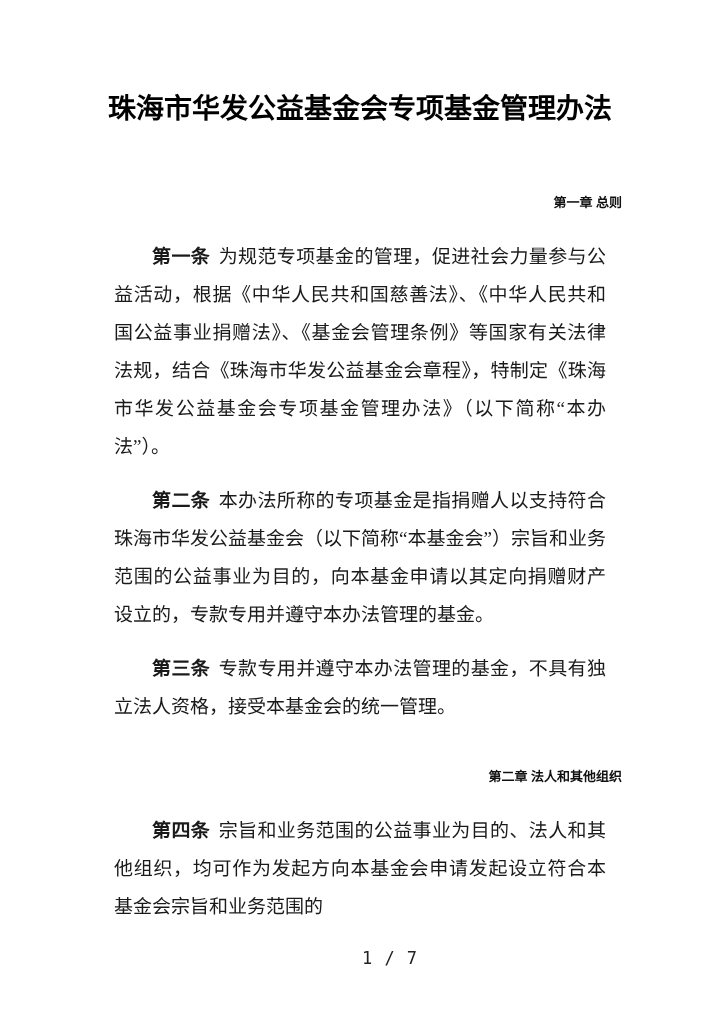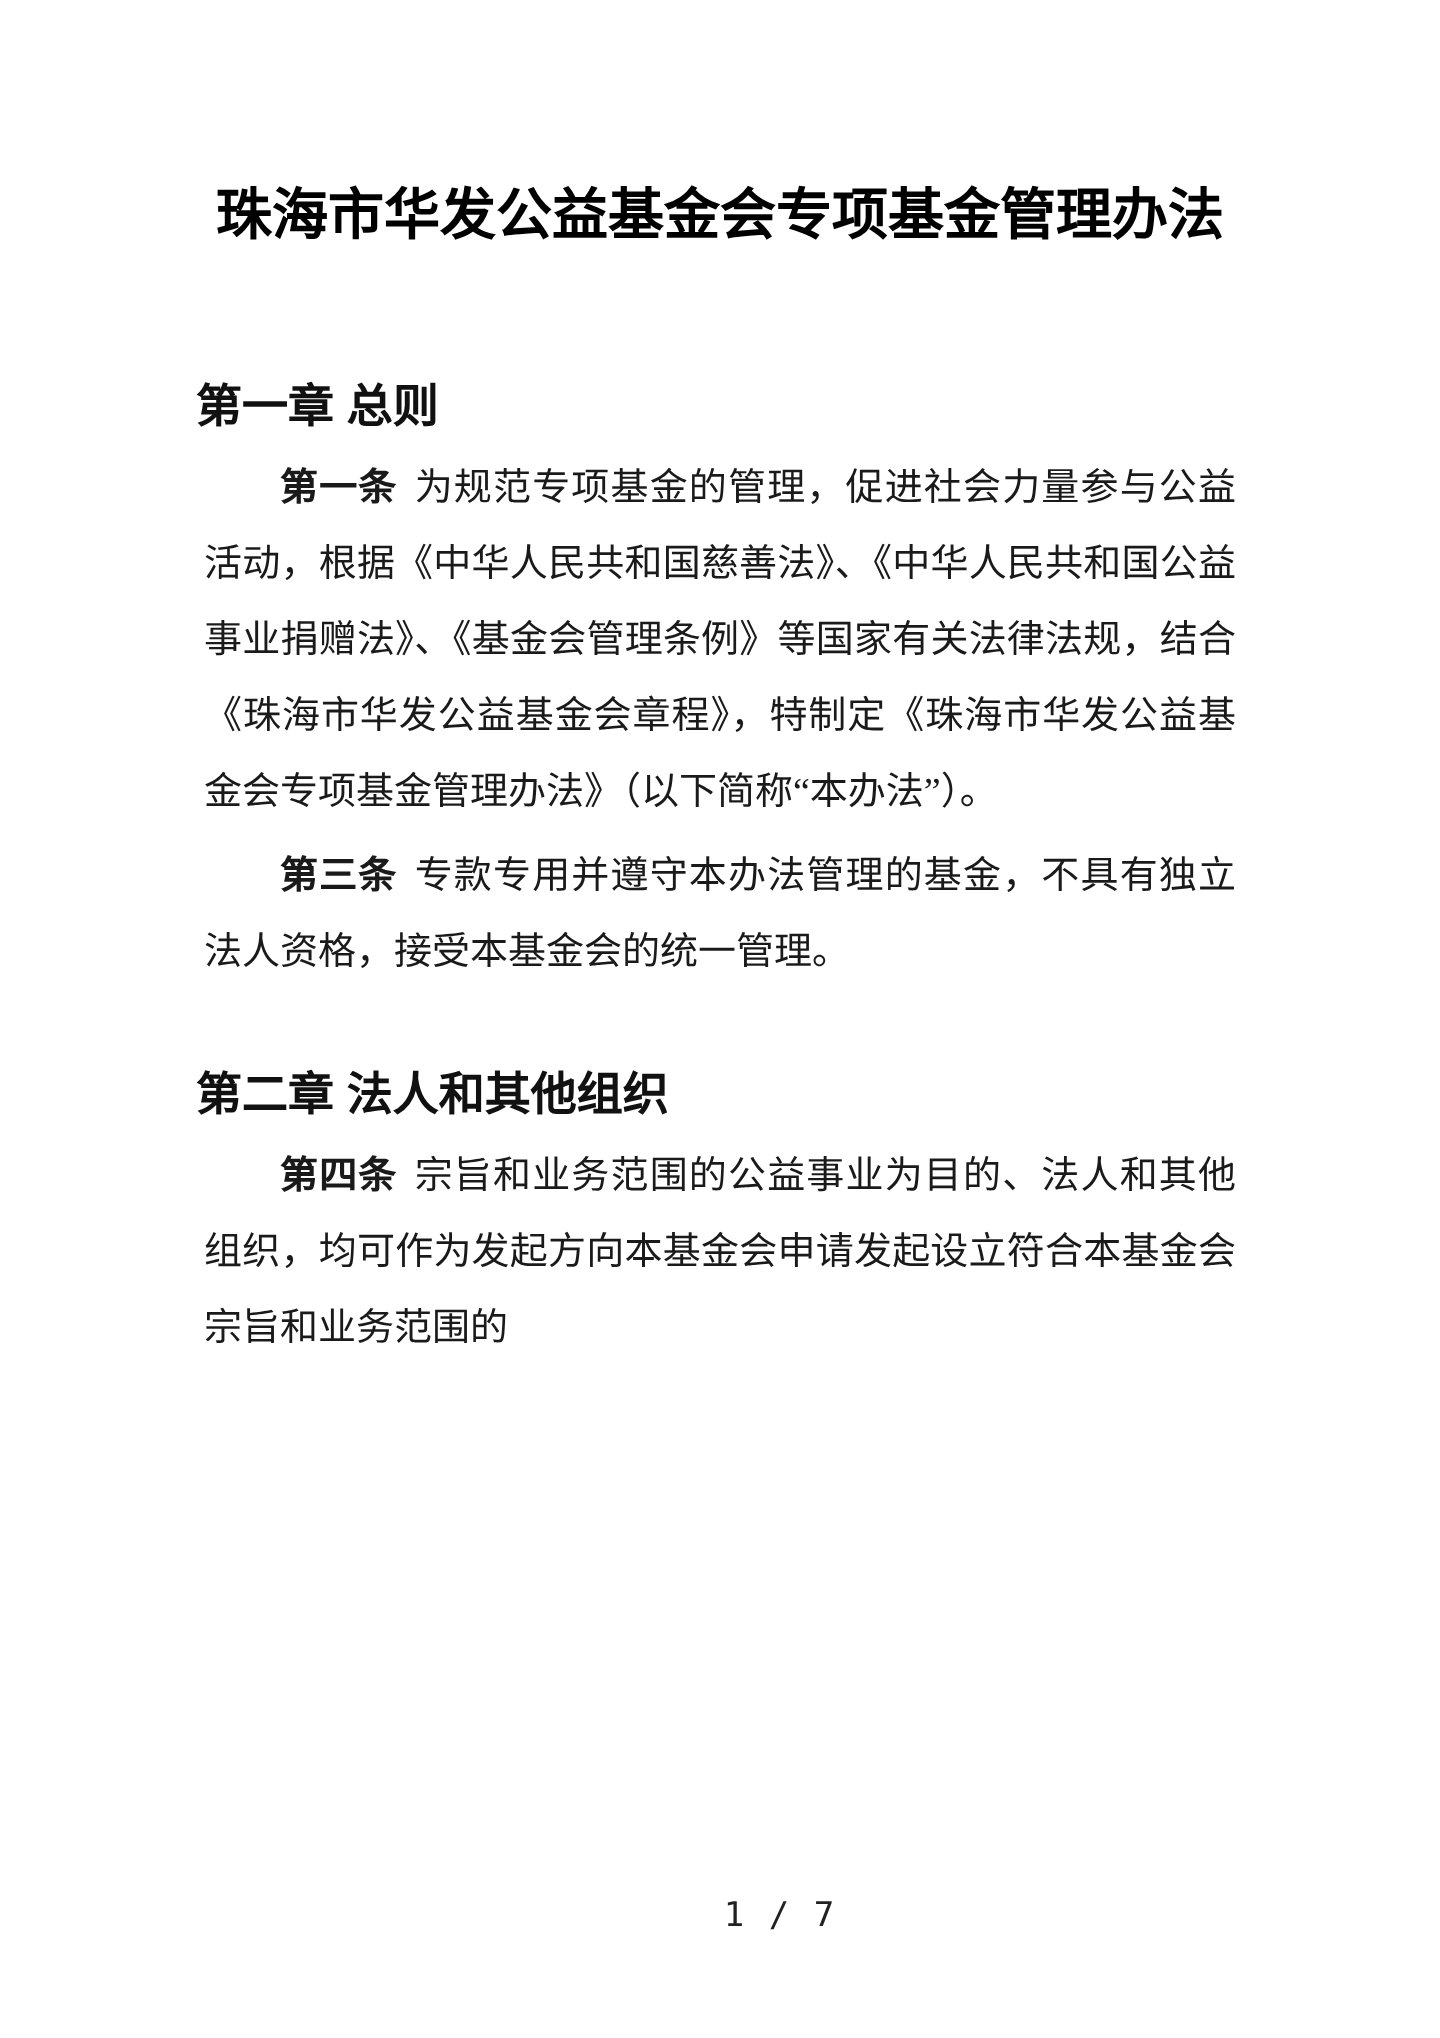--- a/index.html
+++ b/index.html
@@ -23,35 +23,35 @@
     text-align: center;
     font-family: "Liberation Serif", serif;
     font-weight: 700;
     font-size: 28px;
     line-height: 42px;
     color: #000000;
     white-space: nowrap;
   }
   .chapter-heading {
     margin: 0;
-    text-align: left;
+    text-align: right;
     font-family: "Liberation Sans", sans-serif;
     font-weight: 700;
-    font-size: 23px;
+    font-size: 13px;
     line-height: 38px;
     color: #111111;
   }
   .chapter-heading.first {
     margin-top: 54px;
   }
   .chapter-heading.second {
     margin-top: 32px;
   }
   .para {
-    margin: 4px;
+    margin: 16px;
     font-family: "Liberation Serif", serif;
     font-size: 19px;
     line-height: 38px;
     color: #1a1a1a;
     text-align: justify;
     text-justify: inter-character;
     text-indent: 2em;
   }
   .para-lead {
     font-weight: 700;
@@ -81,20 +81,23 @@
 
   <h1 class="doc-title">珠海市华发公益基金会专项基金管理办法</h1>
 
   <div>
     <h2 class="chapter-heading first">第一章 总则</h2>
 
     <p class="para">
       <span class="para-lead">第一条</span><span>为规范专项基金的管理，促进社会力量参与公益活动，根据《中华人民共和国慈善法》、《中华人民共和国公益事业捐赠法》、《基金会管理条例》等国家有关法律法规，结合《珠海市华发公益基金会章程》，特制定《珠海市华发公益基金会专项基金管理办法》（以下简称“本办法”）。</span>
     </p>
 
+    <p class="para">
+      <span class="para-lead">第二条</span><span>本办法所称的专项基金是指捐赠人以支持符合珠海市华发公益基金会（以下简称“本基金会”）宗旨和业务范围的公益事业为目的，向本基金申请以其定向捐赠财产设立的，专款专用并遵守本办法管理的基金。</span>
+    </p>
 
 
     <p class="para">
       <span class="para-lead">第三条</span><span>专款专用并遵守本办法管理的基金，不具有独立法人资格，接受本基金会的统一管理。</span>
     </p>
   </div>
 
   <div>
     <h2 class="chapter-heading second">第二章 法人和其他组织</h2>
 

